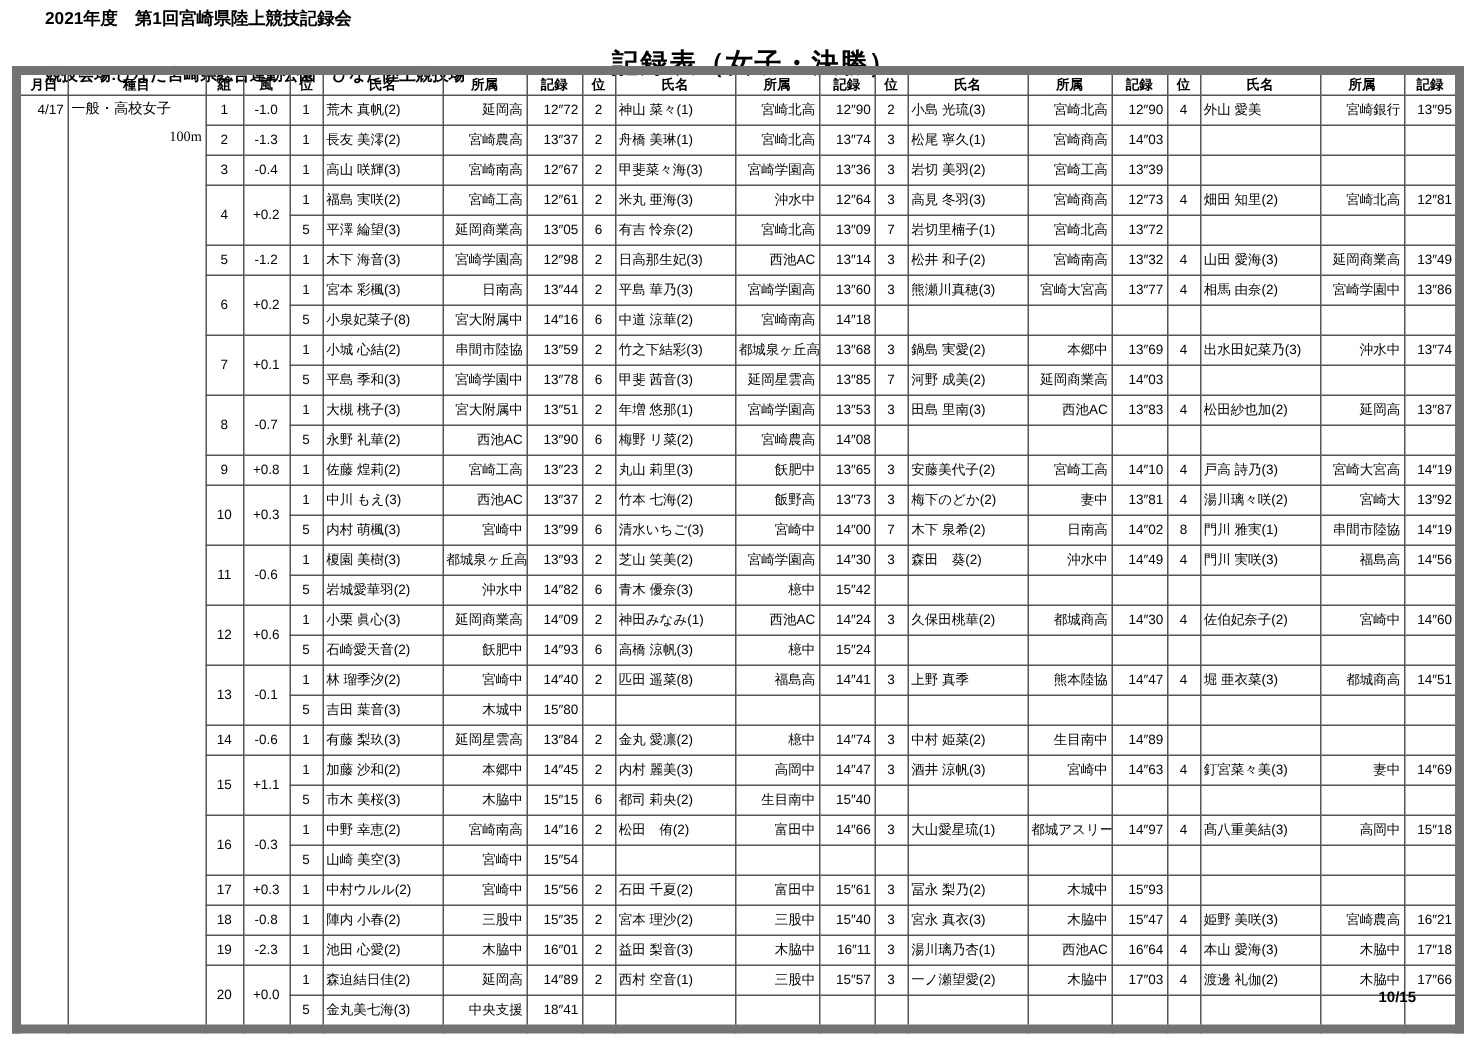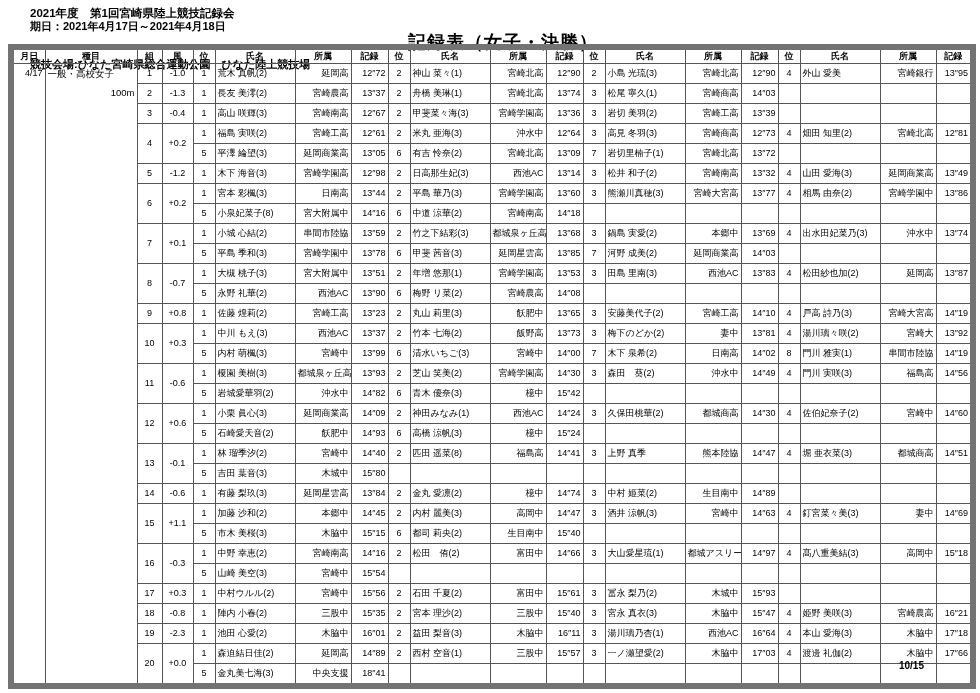--- a/index.html
+++ b/index.html
@@ -22,30 +22,29 @@
   table.rec th,table.rec td{
     border:1px solid #555;padding:0 2px;height:19px;
     overflow:hidden;white-space:nowrap;line-height:19px;
   }
   table.rec thead th{height:13px;line-height:13px;font-weight:bold;font-size:9px;text-align:center;padding:0;}
   td.c{text-align:center;}
   td.name{text-align:left;padding-left:4px;}
   td.club{text-align:right;padding-right:4px;}
   td.rec-val{text-align:right;padding-right:4px;}
   td.date-cell{vertical-align:top;text-align:right;line-height:14px;padding-top:2px;}
-  td.event-cell{vertical-align:top;padding:2px 3px 0 3px;line-height:12px;font-size:9.5px;}
+  td.event-cell{vertical-align:top;padding:2px 3px 0 3px;line-height:12px;font-size:9.5px;font-family:Liberation Serif, serif;}
   td.event-cell .ev2{text-align:right;}
-  .page-number{position:absolute;right:56px;top:660px;font-size:10px;font-weight:bold;}
+  .page-number{position:absolute;right:36px;top:660px;font-size:10px;font-weight:bold;}
 </style>
 </head>
 <body>
 
 <div class="meet-header">
   <div class="l1">2021年度　第1回宮崎県陸上競技記録会</div>
-  <div class="l2">期日：2021年4月17日～2021年4月18日</div>
   <div class="l3">競技会場:ひなた宮崎県総合運動公園　ひなた陸上競技場</div>
 </div>
 
 <div class="sheet-title">記録表（女子・決勝）</div>
 
 <table class="rec">
   <colgroup>
       <col style="width: 34px;">
       <col style="width: 92px;">
       <col style="width: 25px;">

